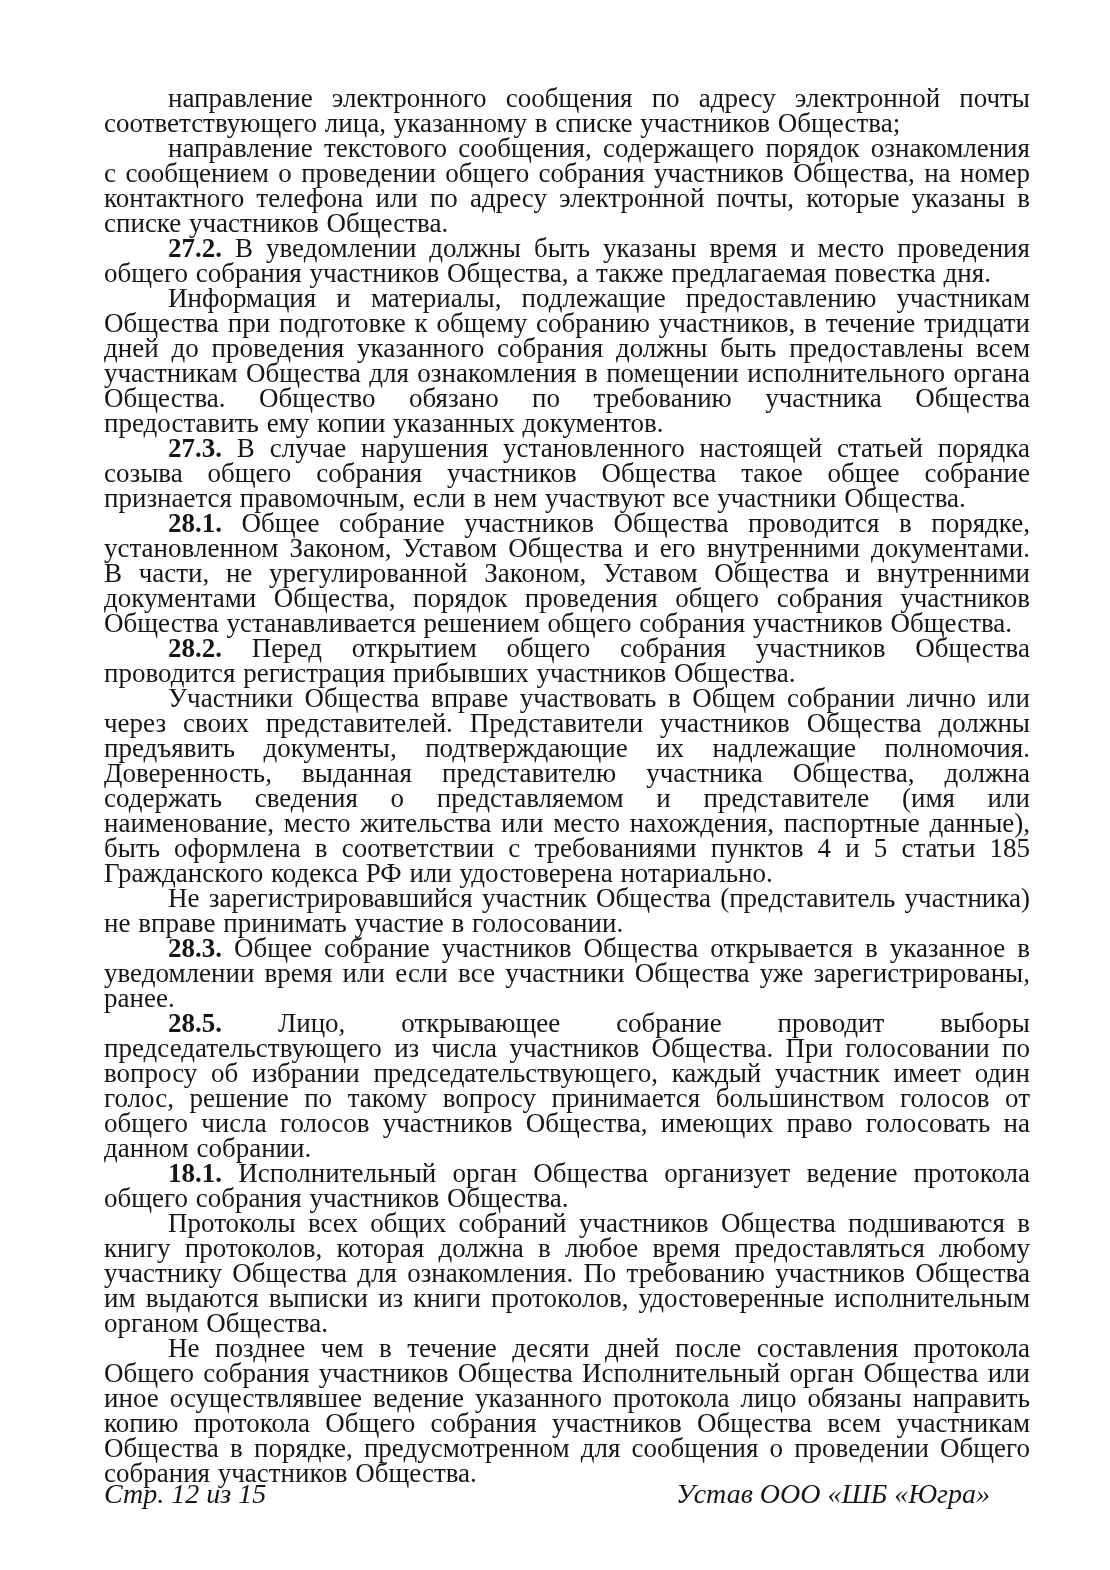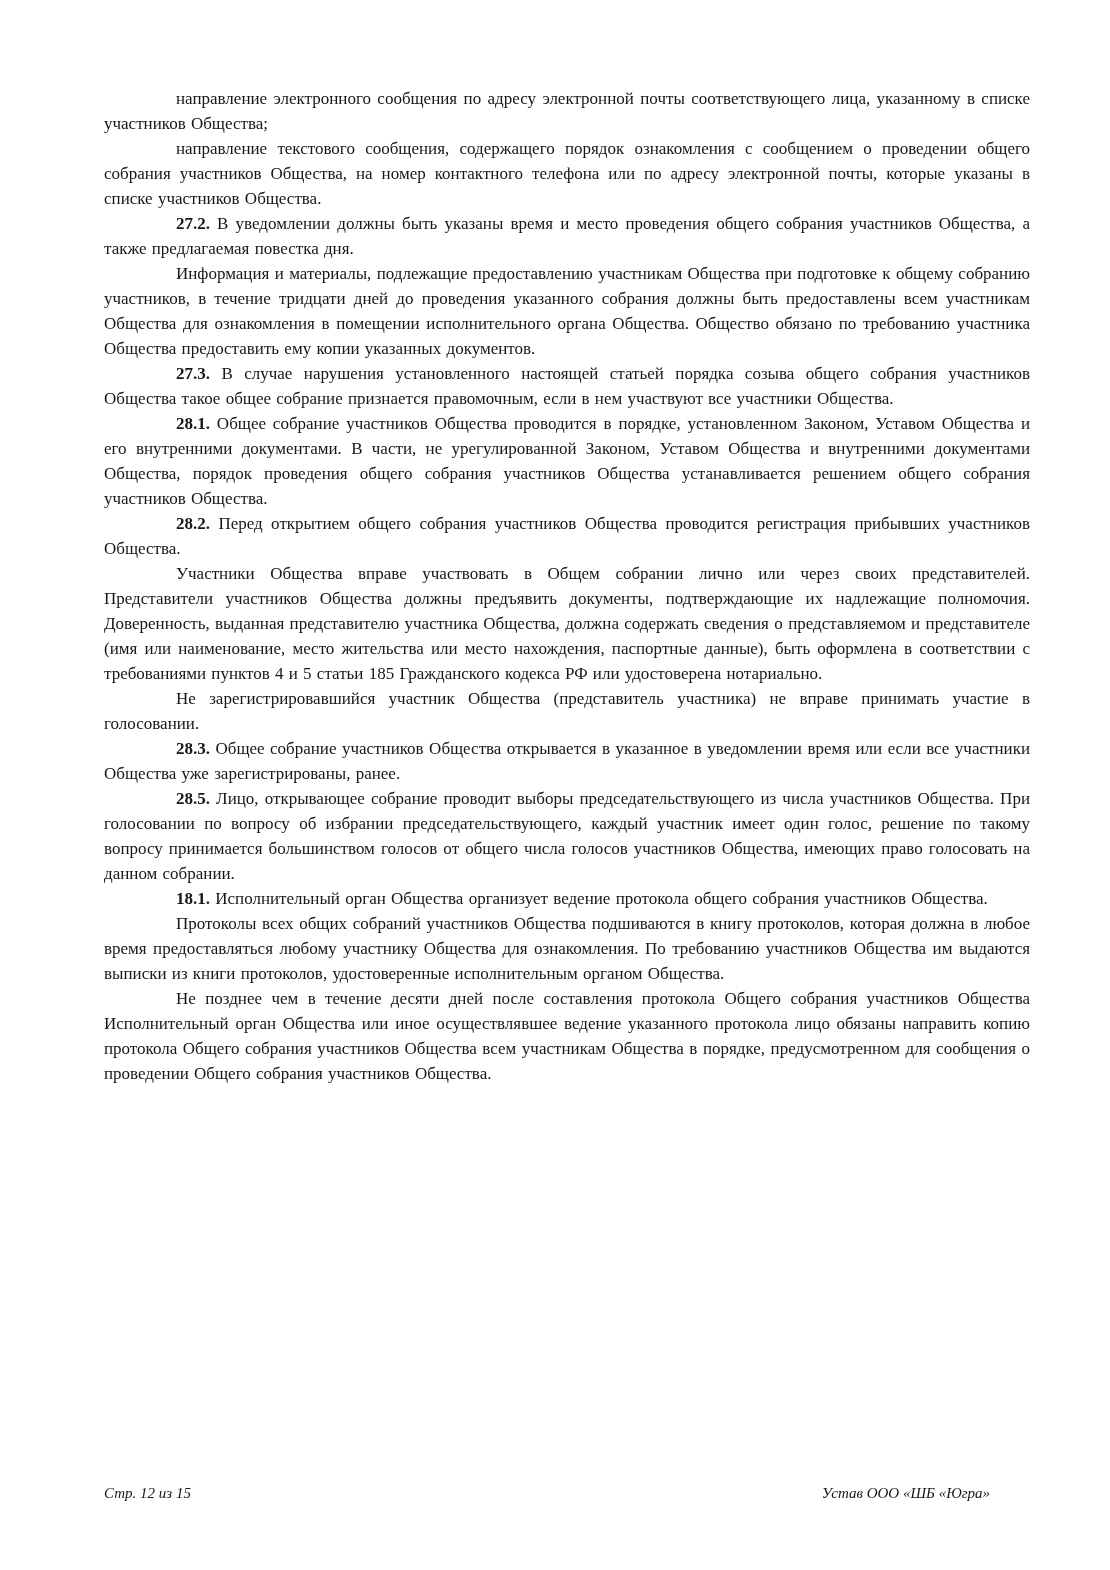--- a/index.html
+++ b/index.html
@@ -18,42 +18,41 @@
   }
   .content {
     position: absolute;
     left: 104px;
     top: 86px;
     width: 926px;
   }
   .content p {
     margin: 0;
     padding: 0;
-    font-size: 17px;
+    font-size: 27px;
     line-height: 25px;
     text-align: justify;
     text-indent: 64px;
     word-spacing: 1px;
   }
   .content p b.num {
     font-weight: bold;
-    margin-left: 8px;
   }
   .content p.heading {
     font-weight: bold;
     margin-top: 28px;
   }
   .footer {
     position: absolute;
     left: 104px;
     top: 1481px;
     width: 926px;
     display: flex;
     justify-content: space-between;
-    font-size: 15px;
+    font-size: 28px;
     line-height: 25px;
     font-style: italic;
   }
   .footer .right {
     margin-right: 40px;
     margin-left: 48px;
   }
 </style>
 </head>
 <body>

